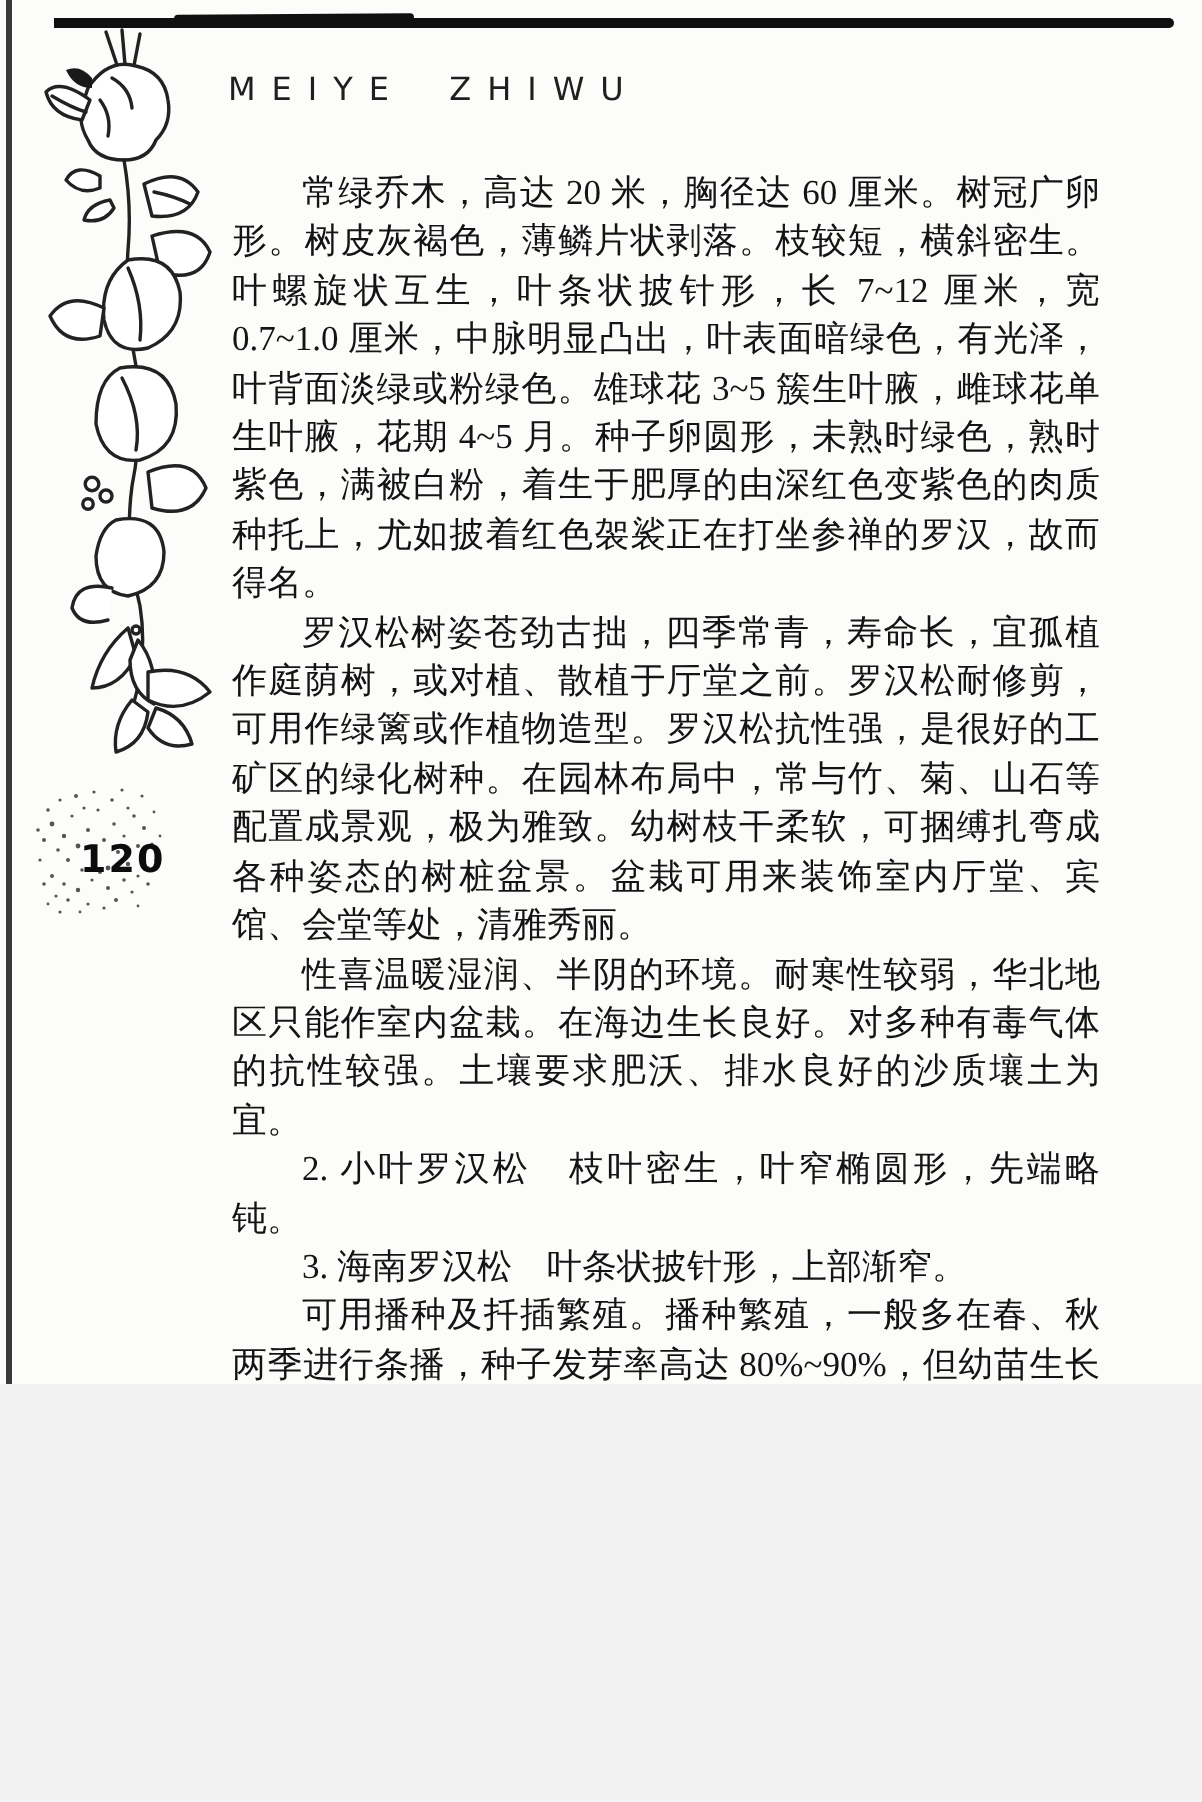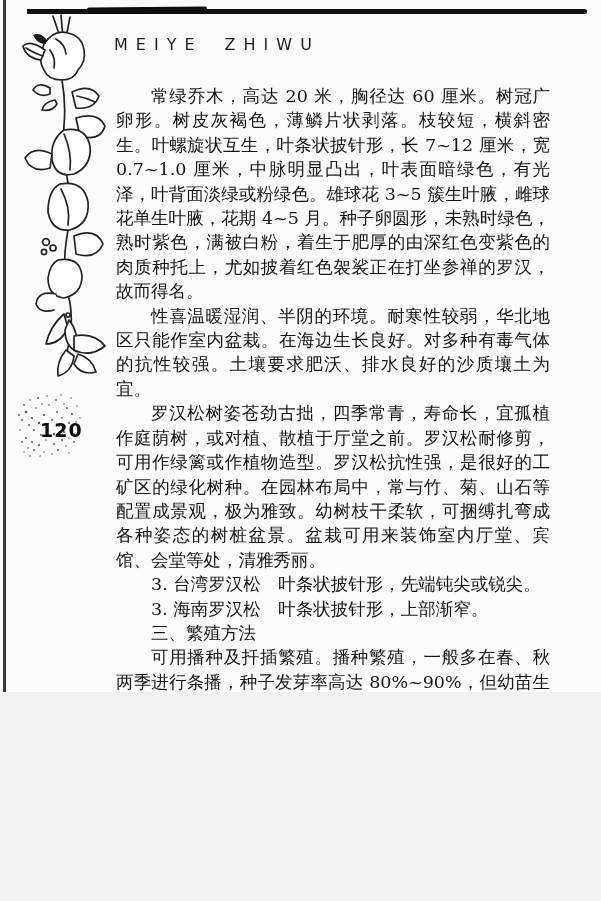--- a/index.html
+++ b/index.html
@@ -46,20 +46,21 @@
     font-family:"DejaVu Sans","Liberation Sans",sans-serif;
     font-weight:bold;font-size:19px;letter-spacing:1px;color:#0c0c0c;
   }
   .text-col{
     position:absolute;left:116px;top:84px;width:434px;
     font-size:17.5px;line-height:24.4px;color:#141414;
   }
   .para{
     margin:0;text-indent:2em;text-align:justify;
     text-justify:inter-ideograph;
+    font-family:Liberation Serif, serif;
   }
   .watermark{
     position:absolute;left:528px;top:828px;width:96px;
     transform:rotate(-90deg);
     font-family:"DejaVu Sans","Liberation Sans",sans-serif;
     font-size:23px;color:#8f8f8f;letter-spacing:2px;
     text-align:center;white-space:nowrap;
   }
 </style>
 </head>
@@ -183,23 +184,22 @@
         <circle cx="26" cy="66" r=".7"></circle>
           <circle cx="16" cy="66" r=".8"></circle>
           <circle cx="10" cy="62" r=".7"></circle>
       </g>
     </svg>
     <span class="folio-number">120</span>
   </div>
 
   <main class="text-col">
     <p class="para">常绿乔木，高达 20 米，胸径达 60 厘米。树冠广卵形。树皮灰褐色，薄鳞片状剥落。枝较短，横斜密生。叶螺旋状互生，叶条状披针形，长 7~12 厘米，宽 0.7~1.0 厘米，中脉明显凸出，叶表面暗绿色，有光泽，叶背面淡绿或粉绿色。雄球花 3~5 簇生叶腋，雌球花单生叶腋，花期 4~5 月。种子卵圆形，未熟时绿色，熟时紫色，满被白粉，着生于肥厚的由深红色变紫色的肉质种托上，尤如披着红色袈裟正在打坐参禅的罗汉，故而得名。</p>
+    <p class="para">罗汉松树姿苍劲古拙，四季常青，寿命长，宜孤植作庭荫树，或对植、散植于厅堂之前。罗汉松耐修剪，可用作绿篱或作植物造型。罗汉松抗性强，是很好的工矿区的绿化树种。在园林布局中，常与竹、菊、山石等配置成景观，极为雅致。幼树枝干柔软，可捆缚扎弯成各种姿态的树桩盆景。盆栽可用来装饰室内厅堂、宾馆、会堂等处，清雅秀丽。</p>
     <p class="para">性喜温暖湿润、半阴的环境。耐寒性较弱，华北地区只能作室内盆栽。在海边生长良好。对多种有毒气体的抗性较强。土壤要求肥沃、排水良好的沙质壤土为宜。</p>
-    <p class="para">罗汉松树姿苍劲古拙，四季常青，寿命长，宜孤植作庭荫树，或对植、散植于厅堂之前。罗汉松耐修剪，可用作绿篱或作植物造型。罗汉松抗性强，是很好的工矿区的绿化树种。在园林布局中，常与竹、菊、山石等配置成景观，极为雅致。幼树枝干柔软，可捆缚扎弯成各种姿态的树桩盆景。盆栽可用来装饰室内厅堂、宾馆、会堂等处，清雅秀丽。</p>
-    <p class="para">3. 台湾罗汉松　叶条状披针形，先端钝尖或锐尖。</p>
+    <p class="para">2. 小叶罗汉松　枝叶密生，叶窄椭圆形，先端略钝。</p>
     <p class="para">3. 海南罗汉松　叶条状披针形，上部渐窄。</p>
-    <p class="para">三、繁殖方法</p>
     <p class="para">可用播种及扦插繁殖。播种繁殖，一般多在春、秋两季进行条播，种子发芽率高达 80%~90%，但幼苗生长缓慢。</p>
   </main>
 
   <div class="watermark">MSHUA</div>
 
 </div>
 
 </body></html>

